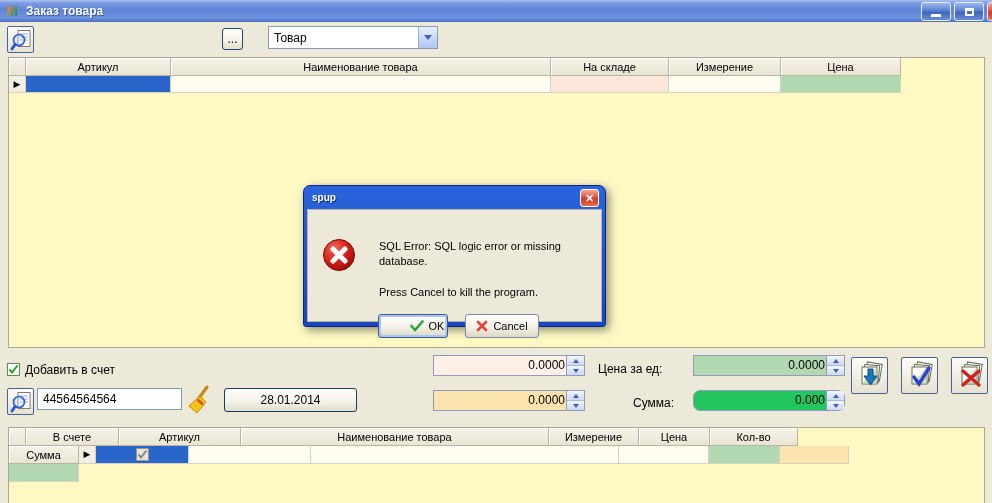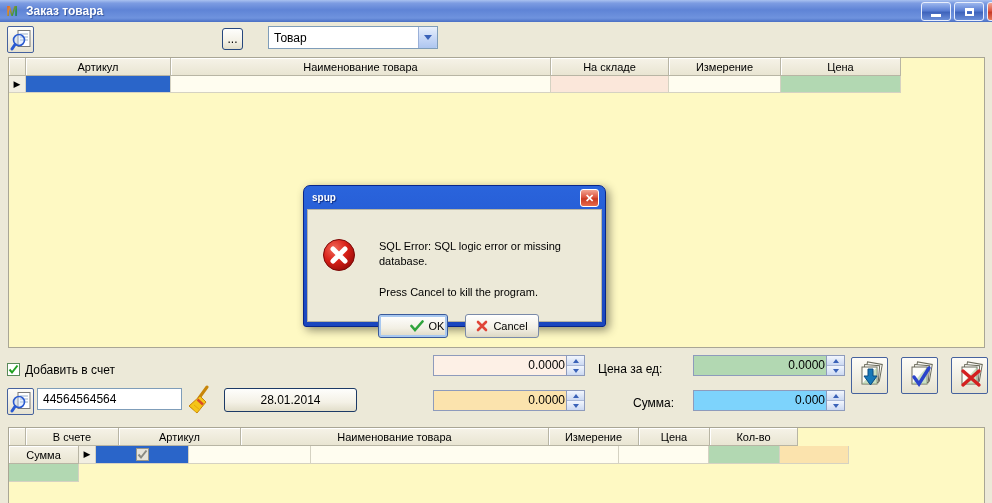--- a/index.html
+++ b/index.html
@@ -230,21 +230,21 @@
     <span class="spin-btns">
       <span class="spin-b">
           <span class="tri-up-s"></span>
         </span>
       <span class="spin-b">
           <span class="tri-down-s"></span>
         </span>
     </span>
   </div>
   <span class="label" style="left:633px;top:396px;">Сумма:</span>
-  <div class="spin" style="left:693px;top:390px;width:152px;background:#7dd3fc;">
+  <div class="spin" style="left:693px;top:390px;width:152px;background:#22c55e;border-radius:7px;">
     <span class="spin-val">0.000</span>
     <span class="spin-btns">
       <span class="spin-b">
           <span class="tri-up-s"></span>
         </span>
       <span class="spin-b">
           <span class="tri-down-s"></span>
         </span>
     </span>
   </div>

